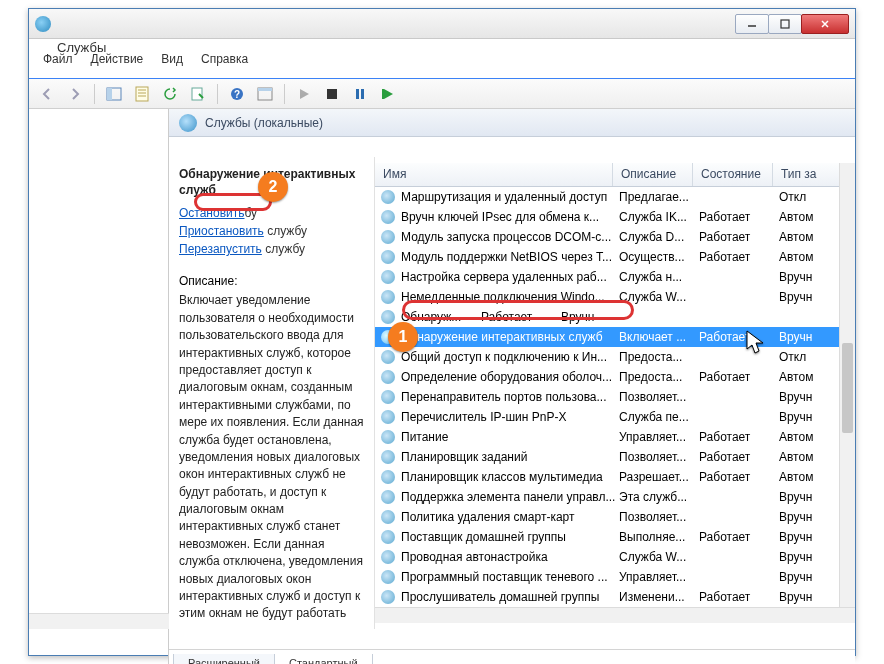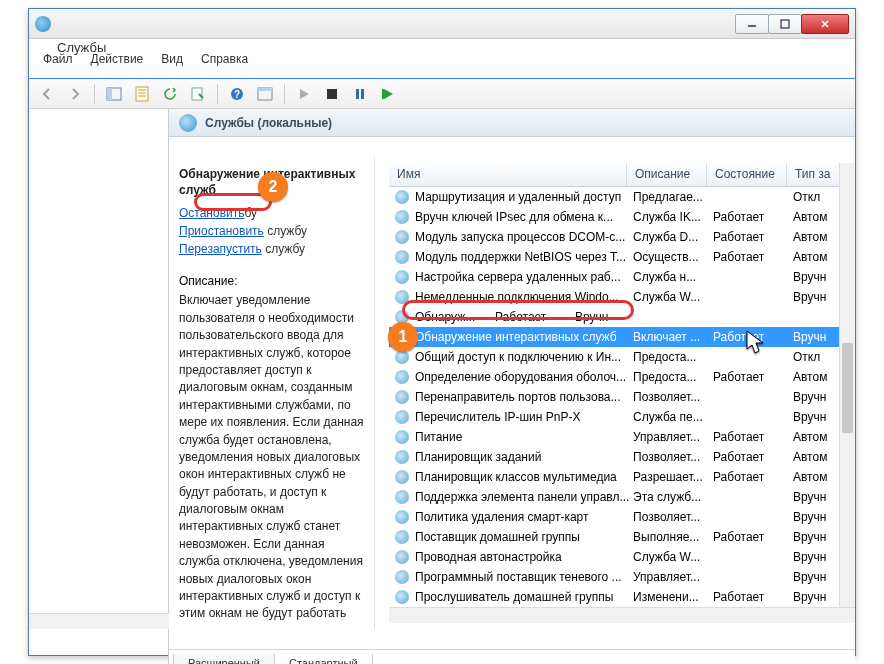--- a/index.html
+++ b/index.html
@@ -25,31 +25,31 @@
 .tb svg { width: 16px; height: 16px; }
 
 .body { display: flex; height: calc(100% - 82px); }
 .left-pane { width: 140px; border-right: 1px solid #cccccc; padding: 4px 2px; overflow: hidden; }
 .tree-item { padding: 3px 4px; white-space: nowrap; overflow: hidden; text-overflow: ellipsis; display: flex; align-items: center; gap: 4px; }
 .tree-icon { width: 14px; height: 14px; border-radius: 50%; background: radial-gradient(circle at 40% 40%, #b5e0fb, #3b92c9); flex-shrink: 0; }
 
 .right-pane { flex: 1; display: flex; flex-direction: column; overflow: hidden; }
 .right-header { height: 28px; background: linear-gradient(#f3f6fa,#e1e8f2); border-bottom: 1px solid #c6ced9; display: flex; align-items: center; padding: 0 10px; gap: 8px; }
 .right-header .hicon { width: 18px; height: 18px; border-radius: 50%; background: radial-gradient(circle at 40% 40%, #b5e0fb, #3b92c9); }
-.right-header .htext { color: #3b4a61; font-weight: 700; }
+.right-header .htext { color: #3b4a61; font-weight: 400; }
 
 .split { flex: 1; display: flex; overflow: hidden; align-items: center; }
 .details { width: 206px; padding: 10px 10px 6px 10px; overflow: hidden; border-right: 1px solid #e1e1e1; position: relative; }
 .details h4 { font-size: 12px; font-weight: bold; color: #222; margin-bottom: 8px; line-height: 1.3; }
 .action-line { margin: 4px 0; color: #333; }
 .action-link { color: #0b58c1; text-decoration: underline; cursor: pointer; }
 .desc-label { margin-top: 18px; }
 .desc-text { margin-top: 4px; line-height: 1.45; color: #222; }
 
-.listwrap { flex: 1; display: flex; flex-direction: column; position: relative; overflow: hidden; margin-left: 14px; }
+.listwrap { flex: 1; display: flex; flex-direction: column; position: relative; overflow: hidden; }
 .cols { display: flex; background: linear-gradient(#fcfdfe,#edf1f6); border-bottom: 1px solid #c6ced9; height: 24px; font-weight: 400; color: #3b4a61; }
 .col { padding: 4px 8px; border-right: 1px solid #d4dbe3; white-space: nowrap; overflow: hidden; text-overflow: ellipsis; }
 .c-name { flex: 0 0 238px; }
 .c-desc { flex: 0 0 80px; }
 .c-state { flex: 0 0 80px; }
 .c-type { flex: 1; }
 
 .rows { flex: 1; overflow: hidden; position: relative; }
 .row { display: flex; align-items: center; height: 20px; padding: 0 0 0 6px; }
 .row .svc-icon { width: 14px; height: 14px; border-radius: 50%; background: radial-gradient(circle at 40% 40%, #cbe6f7, #5aa8d0); margin-right: 6px; flex-shrink: 0; }

